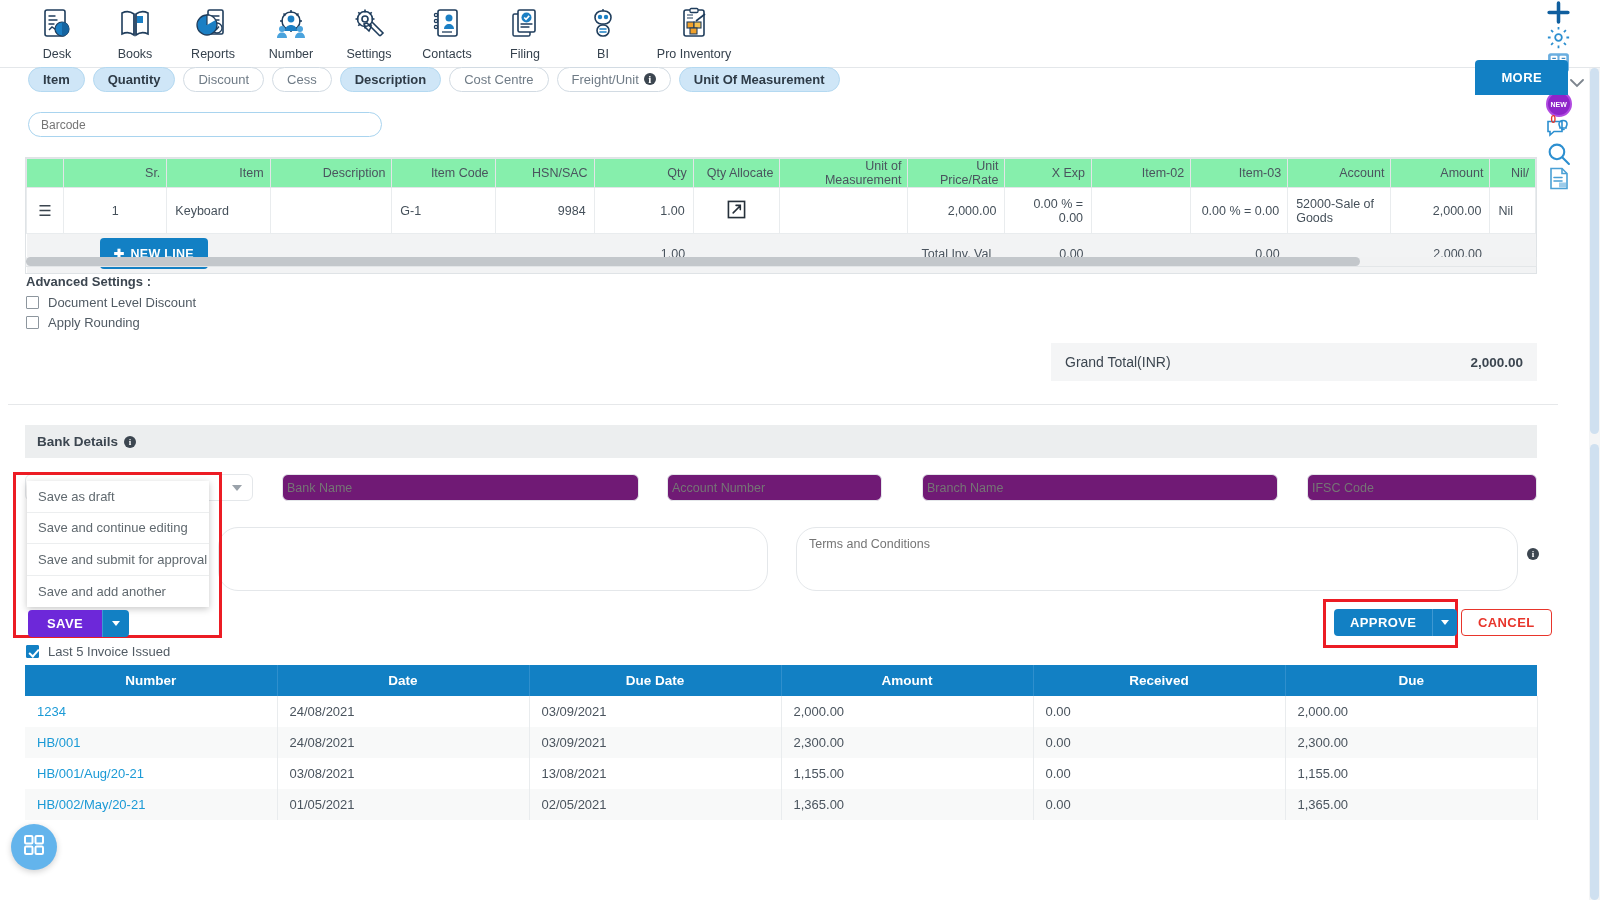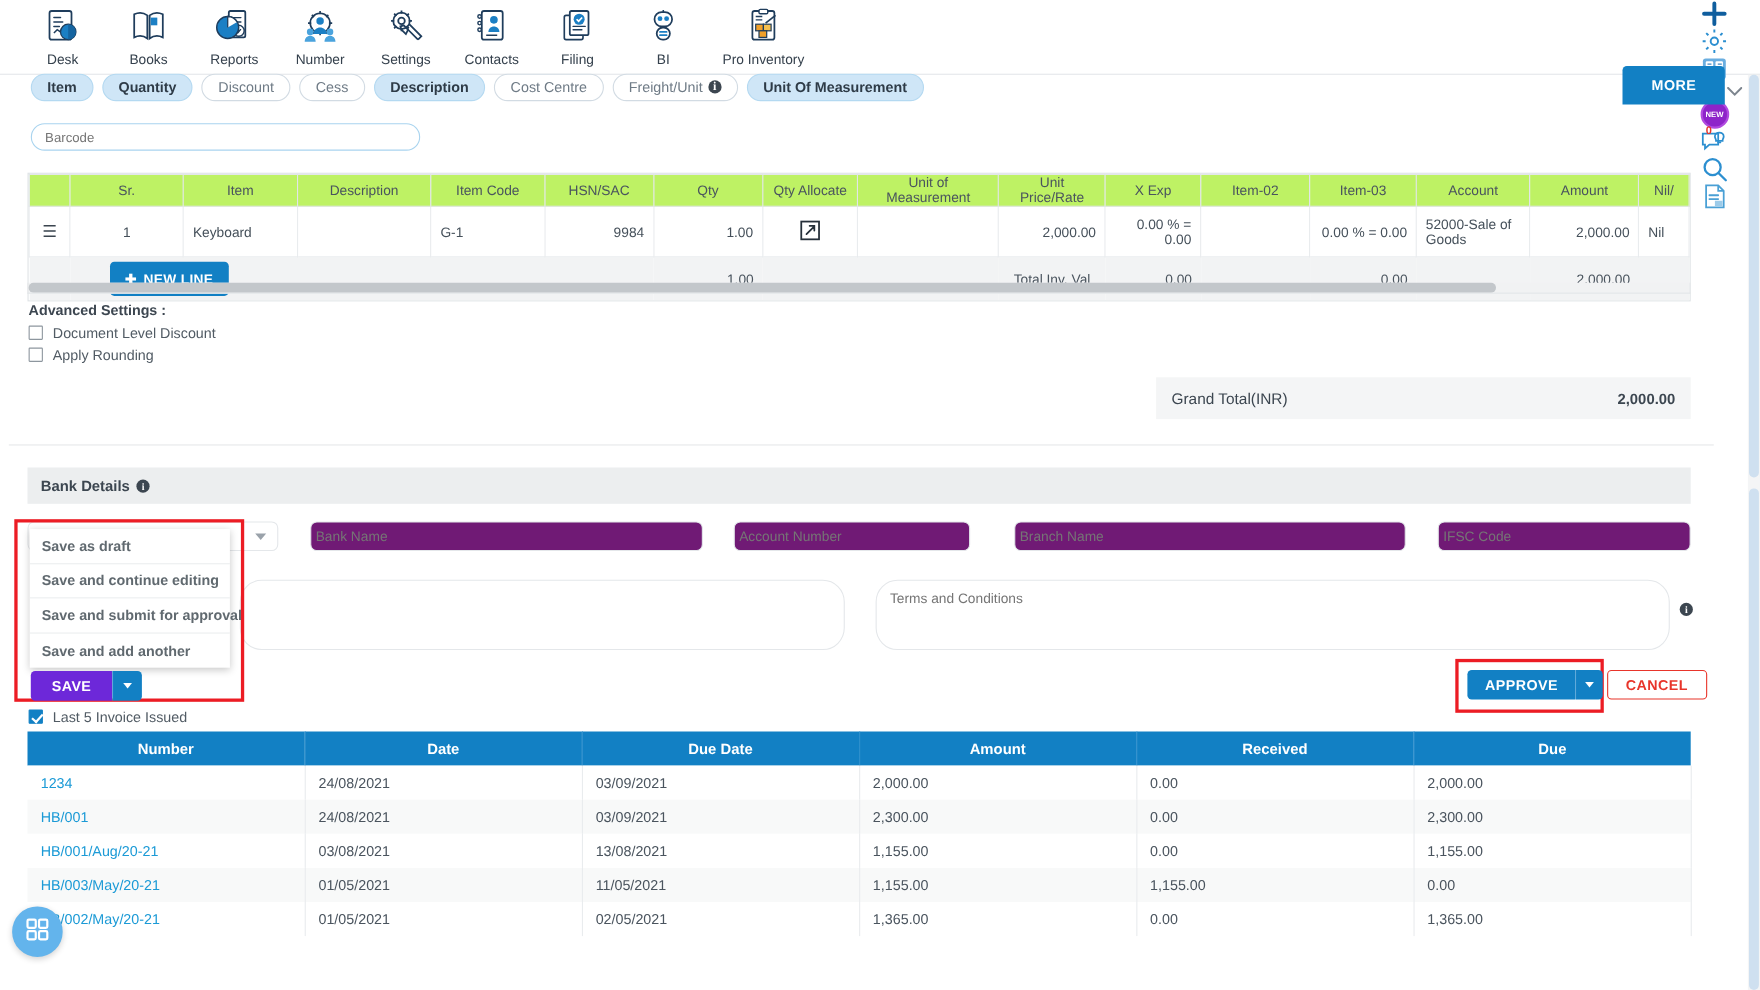--- a/index.html
+++ b/index.html
@@ -78,22 +78,22 @@
     padding: 0 12px; outline: none; font-family: "Liberation Sans", sans-serif;
   }
 
   
   .grid-wrap {
     position: absolute; top: 157px; left: 25px; width: 1512px;
     border: 1px solid #dfe3e6; background: #fff;
   }
   table.igrid { border-collapse: collapse; width: 100%; table-layout: fixed; }
   table.igrid th {
-    background: #bef264; font-size: 12.5px; font-weight: normal; color: #4a545e;
-    border: 1px solid #e2e5e8; height: 28px; padding: 0 6px; text-align: center;
+    background: #86efac; font-size: 12.5px; font-weight: normal; color: #4a545e;
+    border: 1px solid #e2e5e8; height: 28px; padding: 0 6px; text-align: right;
   }
   table.igrid td {
     border: 1px solid #e9ecee; font-size: 12.5px; color: #45505a;
     height: 46px; padding: 4px 8px; vertical-align: middle; background: #fff;
   }
   td.num { text-align: right; }
   td.ctr { text-align: center; }
   tr.totrow td {
     background: #f2f3f4; border: none; border-top: 1px solid #e6e9eb;
     height: 34px; font-size: 12.5px; color: #4a545e;
@@ -178,21 +178,21 @@
   }
   .ta-info { position: absolute; top: 548px; left: 1521px; }
 
   
   .save-hl {
     position: absolute; top: 472px; left: 13px; width: 209px; height: 166px;
     border: 3px solid #ec1c24; z-index: 40; pointer-events: none;
   }
   .save-menu {
     position: absolute; top: 481px; left: 27px; width: 182px;
-    background: #fff; box-shadow: 0 2px 7px rgba(0,0,0,.22); z-index: 45; font-weight: bold;
+    background: #fff; box-shadow: 0 2px 7px rgba(0,0,0,.22); z-index: 45;
   }
   .save-menu .mi {
     height: 31.5px; display: flex; align-items: center; padding: 0 11px;
     font-size: 13px; color: #60696f; border-bottom: 1px solid #eceeef;
     white-space: nowrap; cursor: pointer;
   }
   .save-menu .mi:last-child { border-bottom: none; }
   .save-btn-group {
     position: absolute; top: 610px; left: 28px; display: flex; z-index: 46;
   }
@@ -695,28 +695,20 @@
     </tr>
     <tr>
       <td class="lnk">HB/001/Aug/20-21</td>
       <td>03/08/2021</td>
       <td>13/08/2021</td>
       <td>1,155.00</td>
       <td>0.00</td>
       <td>1,155.00</td>
     </tr>
     <tr>
-      <td class="lnk">HB/003/May/20-21</td>
-      <td>01/05/2021</td>
-      <td>11/05/2021</td>
-      <td>1,155.00</td>
-      <td>1,155.00</td>
-      <td>0.00</td>
-    </tr>
-    <tr>
       <td class="lnk">HB/002/May/20-21</td>
       <td>01/05/2021</td>
       <td>02/05/2021</td>
       <td>1,365.00</td>
       <td>0.00</td>
       <td>1,365.00</td>
     </tr>
   </tbody>
 </table>
 

